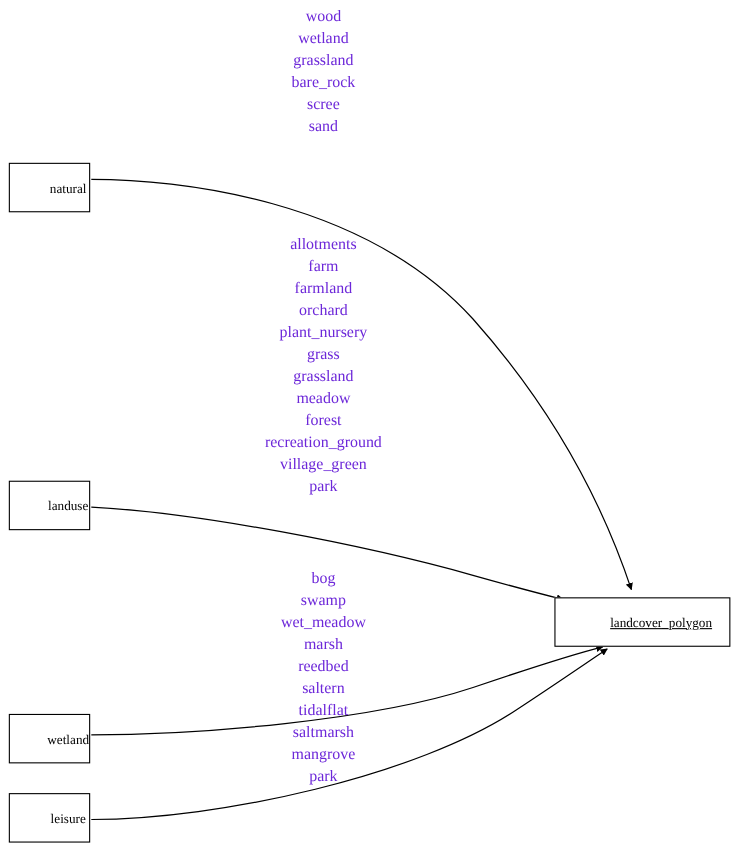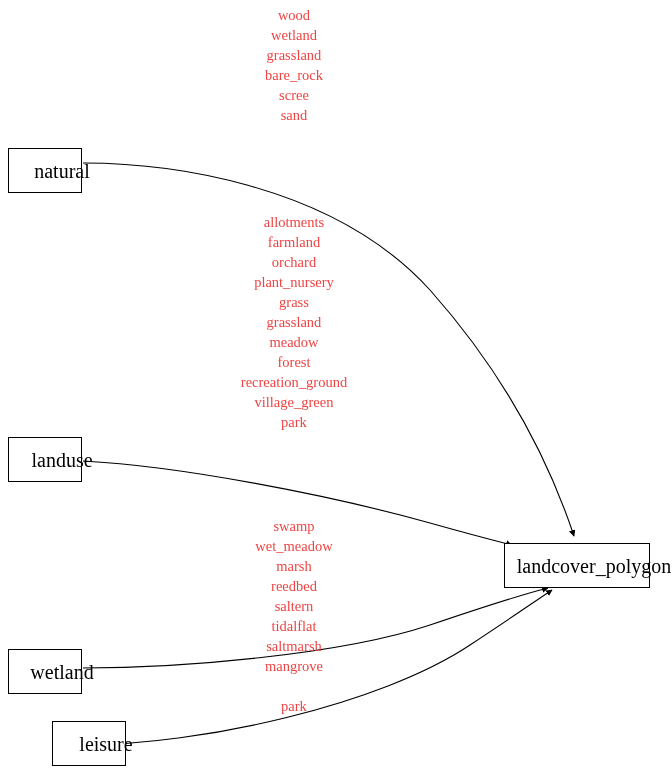--- a/index.html
+++ b/index.html
@@ -21,33 +21,33 @@
     top: 0;
     width: 672px;
     height: 773px;
   }
   .node {
     position: absolute;
     box-sizing: border-box;
     border: 1px solid #000000;
     background: #ffffff;
     color: #000000;
-    font-size: 20px;
+    font-size: 12px;
     display: flex;
     align-items: center;
     justify-content: center;
     white-space: nowrap;
     line-height: 1;
     padding-left: 34px;
   }
   .label-group {
     position: absolute;
     text-align: center;
     font-size: 14.5px;
-    color: #ef4444;
+    color: #6d28d9;
     line-height: 20px;
     white-space: nowrap;
   }
   .label-group div {
     line-height: 20px;
   }
 </style>
 </head>
 <body>
 
@@ -74,52 +74,54 @@
   </div>
 
   <div class="node" style="left:8px; top:437px; width:74px; height:45px;justify-content:center;">
     <span>landuse</span>
   </div>
 
   <div class="node" style="left:8px; top:649px; width:74px; height:45px;">
     <span>wetland</span>
   </div>
 
-  <div class="node" style="left:8px; top:721px; width:74px; height:45px;margin-left:44px;">
+  <div class="node" style="left:8px; top:721px; width:74px; height:45px;">
     <span>leisure</span>
   </div>
 
-  <div class="node" style="left:504px; top:543px; width:146px; height:45px;">
+  <div class="node" style="left:504px; top:543px; width:160px; height:45px;text-decoration:underline;">
     <span>landcover_polygon</span>
   </div>
 
   <div class="label-group" style="left:194px; top:5px; width:200px;">
       <div>wood</div>
       <div>wetland</div>
       <div>grassland</div>
       <div>bare_rock</div>
       <div>scree</div>
       <div>sand</div>
     </div>
 
   <div class="label-group" style="left:194px; top:212px; width:200px;">
       <div>allotments</div>
+      <div>farm</div>
       <div>farmland</div>
       <div>orchard</div>
       <div>plant_nursery</div>
       <div>grass</div>
       <div>grassland</div>
       <div>meadow</div>
       <div>forest</div>
       <div>recreation_ground</div>
       <div>village_green</div>
       <div>park</div>
     </div>
 
   <div class="label-group" style="left:194px; top:516px; width:200px;">
+      <div>bog</div>
       <div>swamp</div>
       <div>wet_meadow</div>
       <div>marsh</div>
       <div>reedbed</div>
       <div>saltern</div>
       <div>tidalflat</div>
       <div>saltmarsh</div>
       <div>mangrove</div>
     </div>
 

